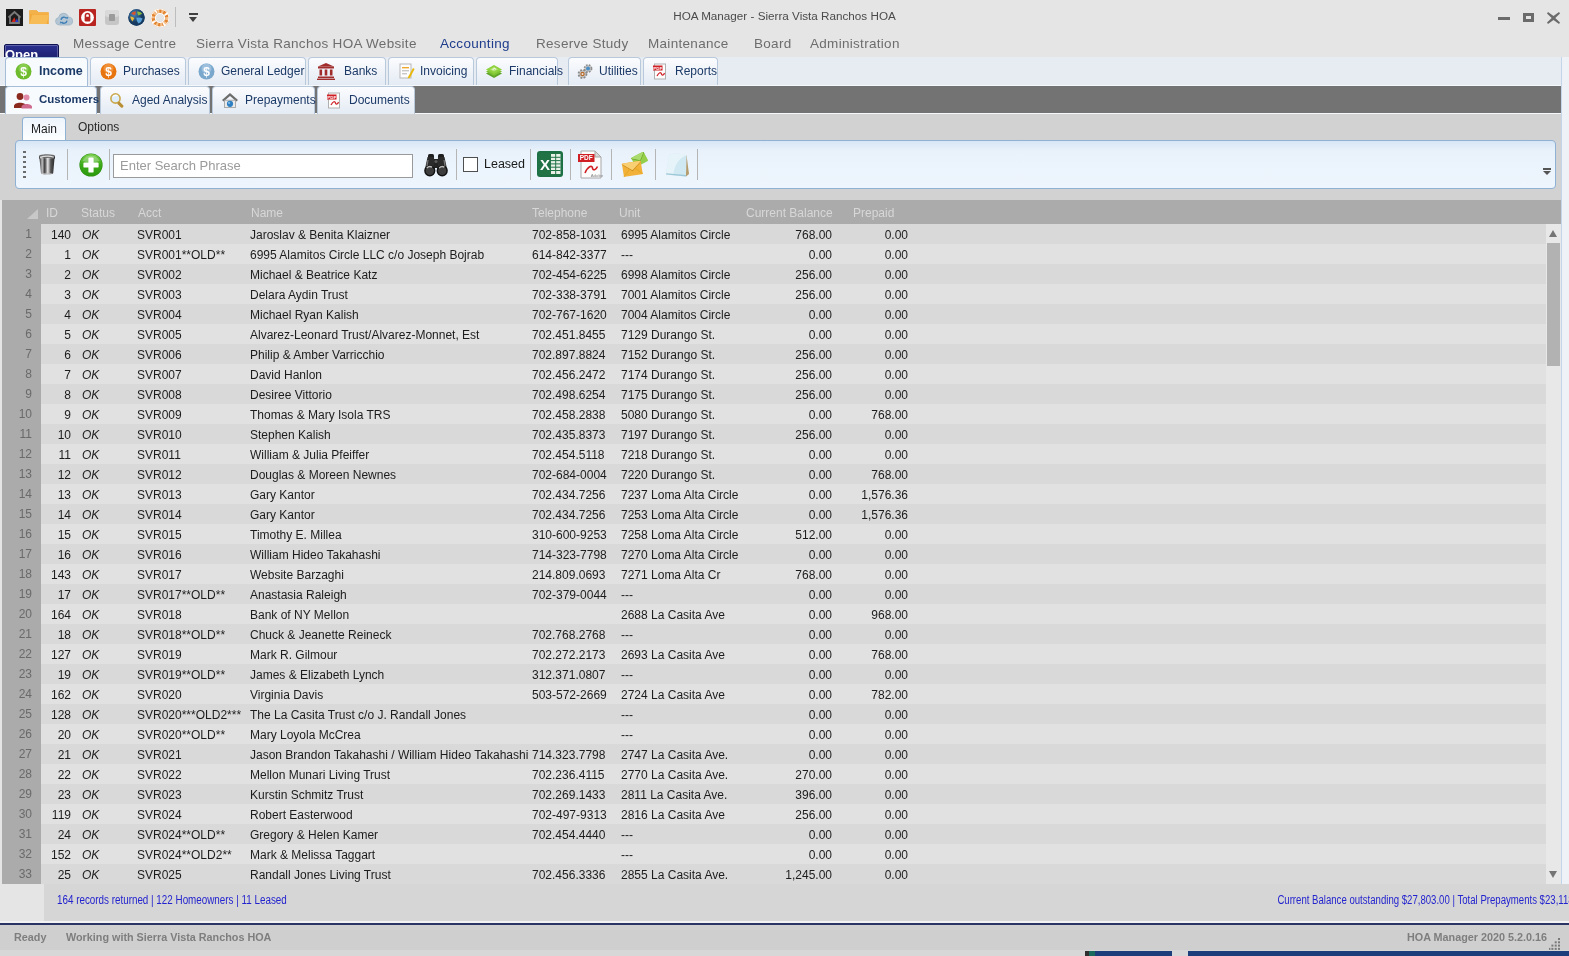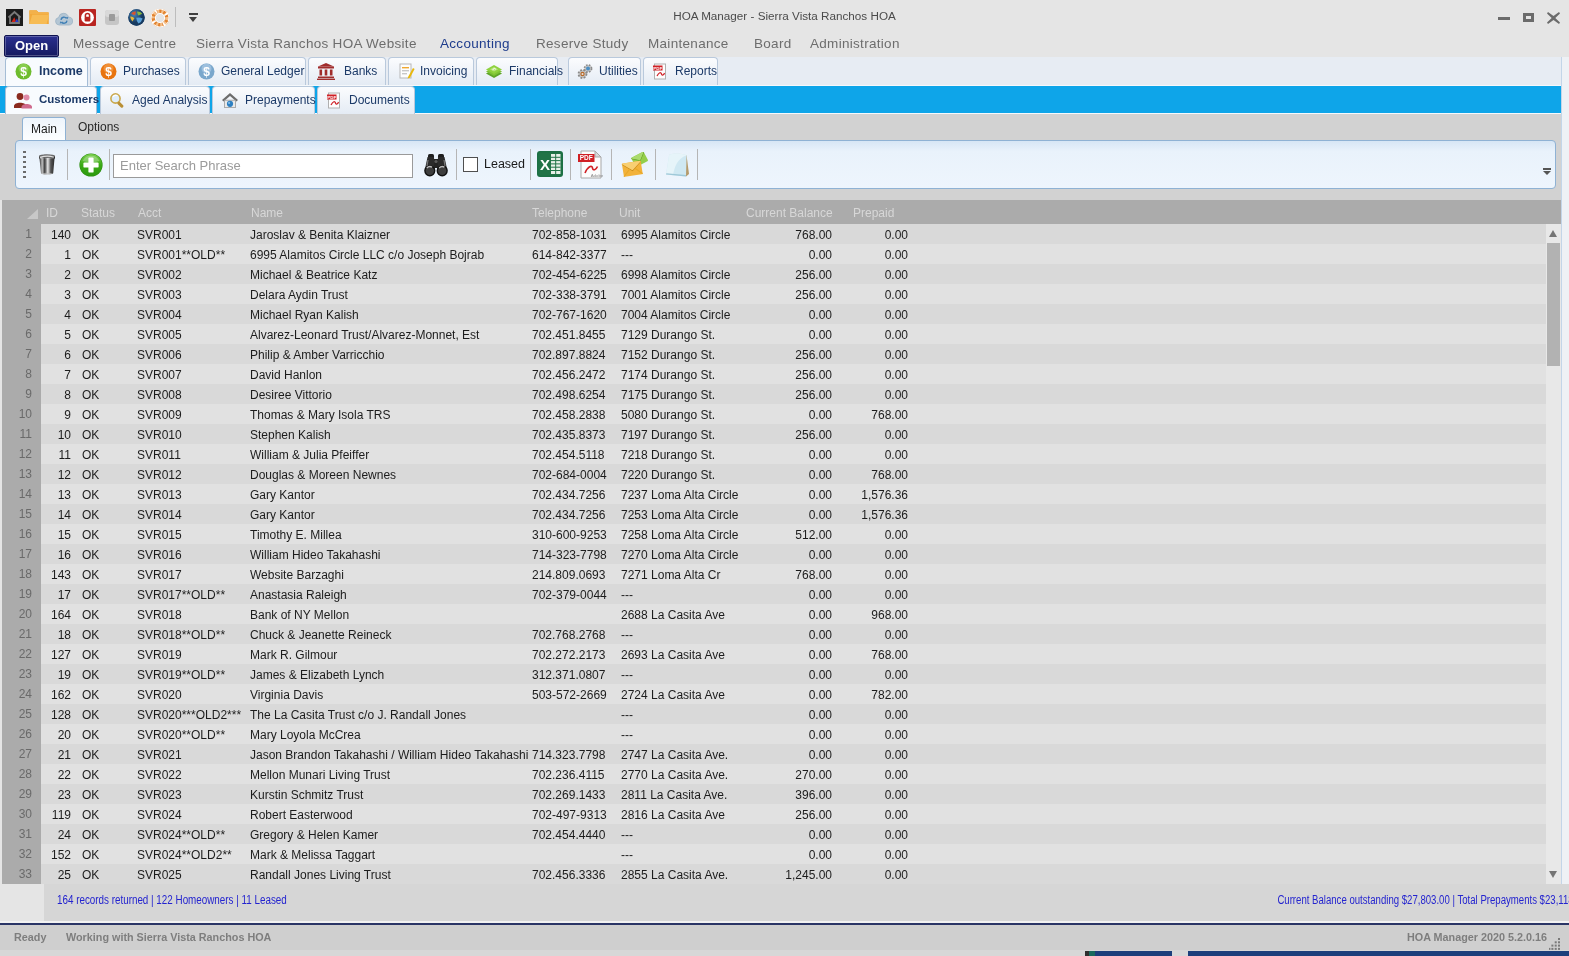--- a/index.html
+++ b/index.html
@@ -8,27 +8,27 @@
 #app { position:absolute; left:0; top:0; width:1569px; height:956px; }
 .abs { position:absolute; }
 
 
 #titlebar { left:0; top:0; width:1569px; height:30px; background:#e5e5e5; }
 #titletext { left:0; top:9px; width:1569px; text-align:center; font-size:11.7px; color:#4b4b4b; }
 .qaicon { top:9px; width:17px; height:17px; }
 
 
 #menubar { left:0; top:30px; width:1569px; height:27px; background:#e5e5e5; }
-#openbtn { left:4px; top:5px; width:55px; height:22px; background:linear-gradient(#2a2f8f,#151a60); border:1px solid #0f1250; border-radius:2px; color:#fff; font-weight:bold; font-size:13px; text-align:center; line-height:20px; box-shadow:inset 0 0 0 1px rgba(255,255,255,.25); }
+#openbtn { left:4px; top:14px; width:55px; height:22px; background:linear-gradient(#2a2f8f,#151a60); border:1px solid #0f1250; border-radius:2px; color:#fff; font-weight:bold; font-size:13px; text-align:left; line-height:20px; box-shadow:inset 0 0 0 1px rgba(255,255,255,.25); }
 .menuitem { top:6px; font-size:13.5px; font-weight:normal; color:#6d6d6d; letter-spacing:.3px; white-space:nowrap; }
 .menuitem.sel { color:#1e3c8c; }
 
 
 #ribbon1 { left:0; top:57px; width:1569px; height:29px; background:#e7ecf3; border-bottom:1px solid #f5f8fb; }
-#ribbon2 { left:0; top:86px; width:1569px; height:28px; background:#0ea5e9; border-bottom:1px solid #f6f9fc; }
+#ribbon2 { left:0; top:86px; width:1569px; height:28px; background:#737373; border-bottom:1px solid #f6f9fc; }
 .rtab { top:0; height:28px; background:linear-gradient(#fbfcfe,#e4ebf4); border:1px solid #b9c9dc; border-bottom:none; border-radius:4px 4px 0 0; color:#1c3a68; font-size:12px; white-space:nowrap; }
 .rtab.active { background:#f8fbfe; font-weight:bold; font-size:12.5px; height:29px; border-color:#a5bdd6; }
 .rtab .lbl { position:absolute; top:6px; }
 .rtab svg { position:absolute; top:5px; }
 
 
 #subzone { left:0; top:114px; width:1569px; height:86px; background:#d2d2d2; }
 #maintab { left:22px; top:3px; width:44px; height:24px; background:linear-gradient(#eef5fc,#fdfeff); border:1px solid #8fb2d4; border-bottom:none; border-radius:3px 3px 0 0; font-size:12px; color:#1c1c1c; text-align:center; line-height:23px; }
 #optionstab { left:78px; top:6px; font-size:12px; color:#2a2a2a; }
 
@@ -45,21 +45,21 @@
 
 #gridheader { left:2px; top:200px; width:1559px; height:24px; background:#ababab; }
 #gridheader .h { position:absolute; top:6px; font-size:12px; color:#d7d7d7; }
 #gutter { left:2px; top:224px; width:39px; height:660px; background:#ababab; }
 #gutter .n { position:absolute; right:9px; width:30px; text-align:right; font-size:12px; color:#6a6a6a; }
 .row { position:absolute; left:41px; width:1505px; height:20px; }
 .row.odd { background:#d9d9d9; }
 .row.even { background:#e1e1e1; }
 .row span { position:absolute; top:3.5px; font-size:12px; color:#1c1c1c; white-space:pre; }
 .c-id   { left:0; width:30px; text-align:right; }
-.c-st   { left:41px; }
+.c-st   { left:41px;font-style:italic; }
 .c-acct { left:96px; }
 .c-name { left:209px; }
 .c-tel  { left:491px; }
 .c-unit { left:580px; }
 .c-bal  { left:650px; width:141px; text-align:right; }
 .c-pre  { left:800px; width:67px; text-align:right; }
 
 
 #vsb { left:1546px; top:224px; width:15px; height:660px; background:#e8e8e8; }
 #vsb .thumb { position:absolute; left:1px; top:19px; width:13px; height:123px; background:#b2b2b2; }

